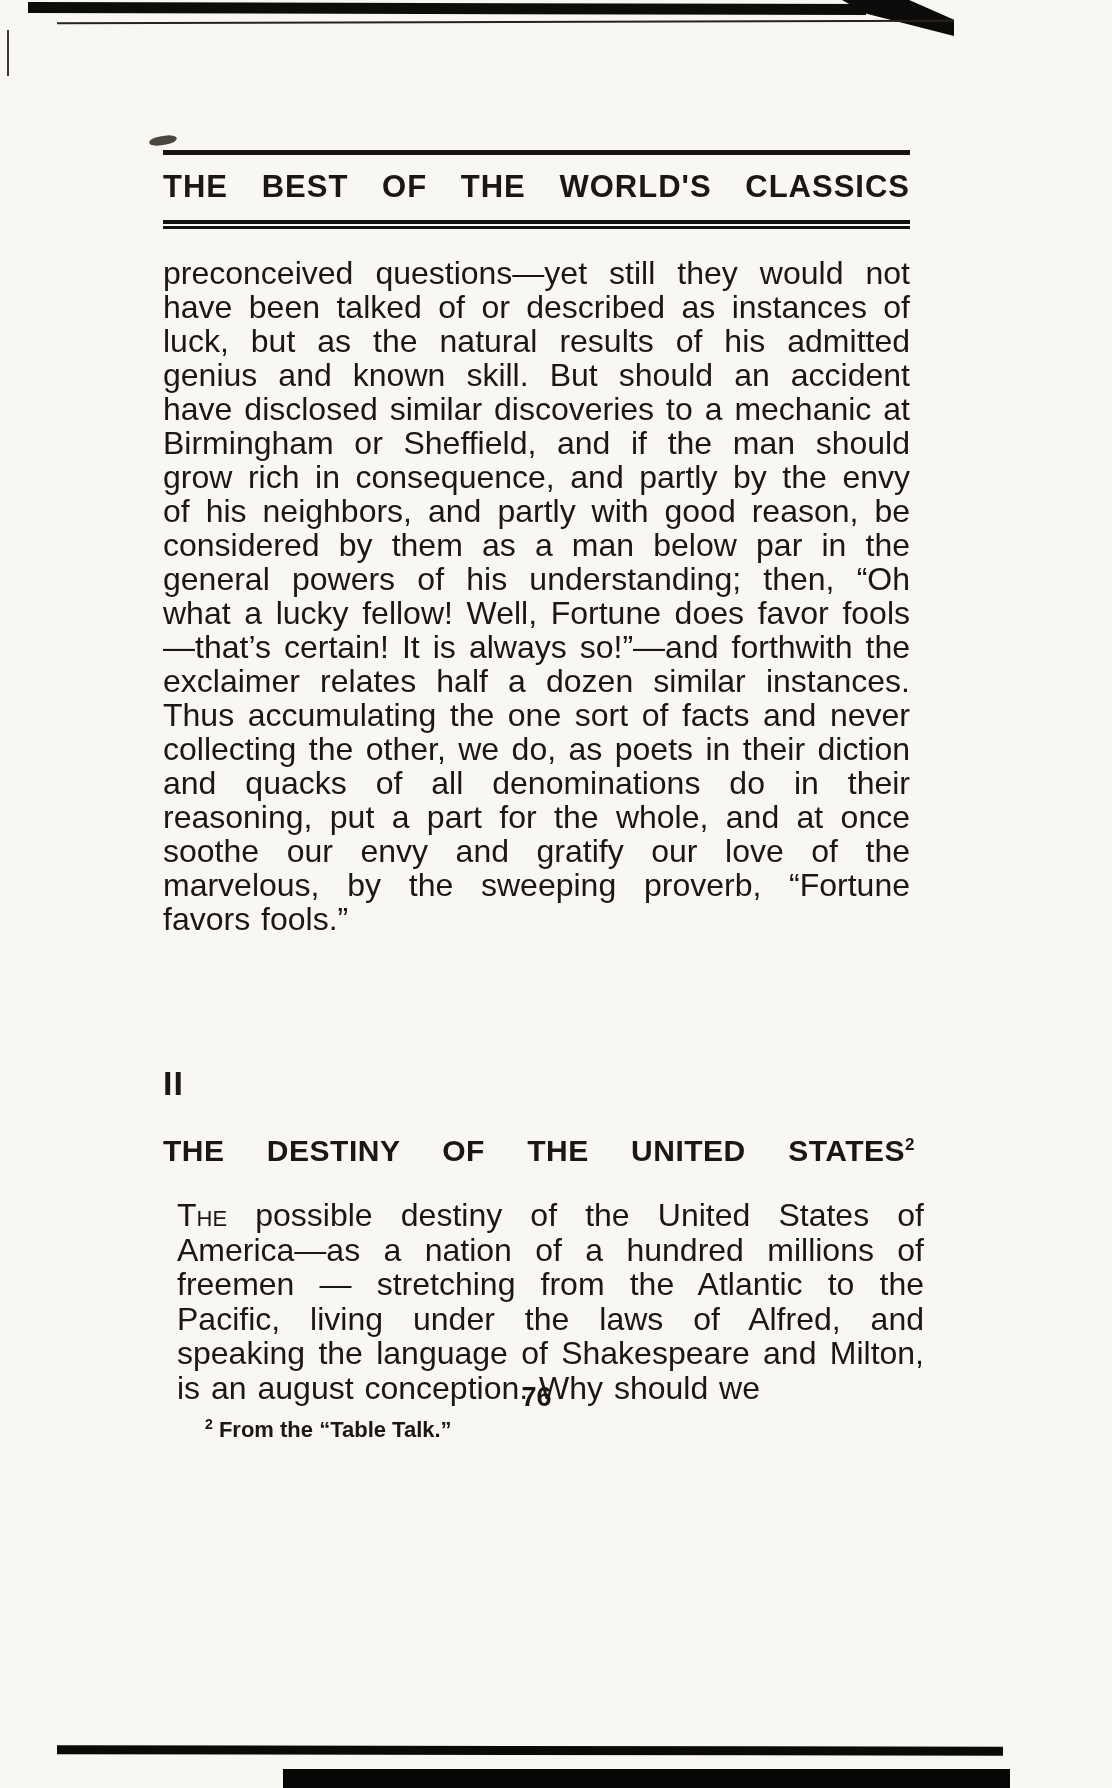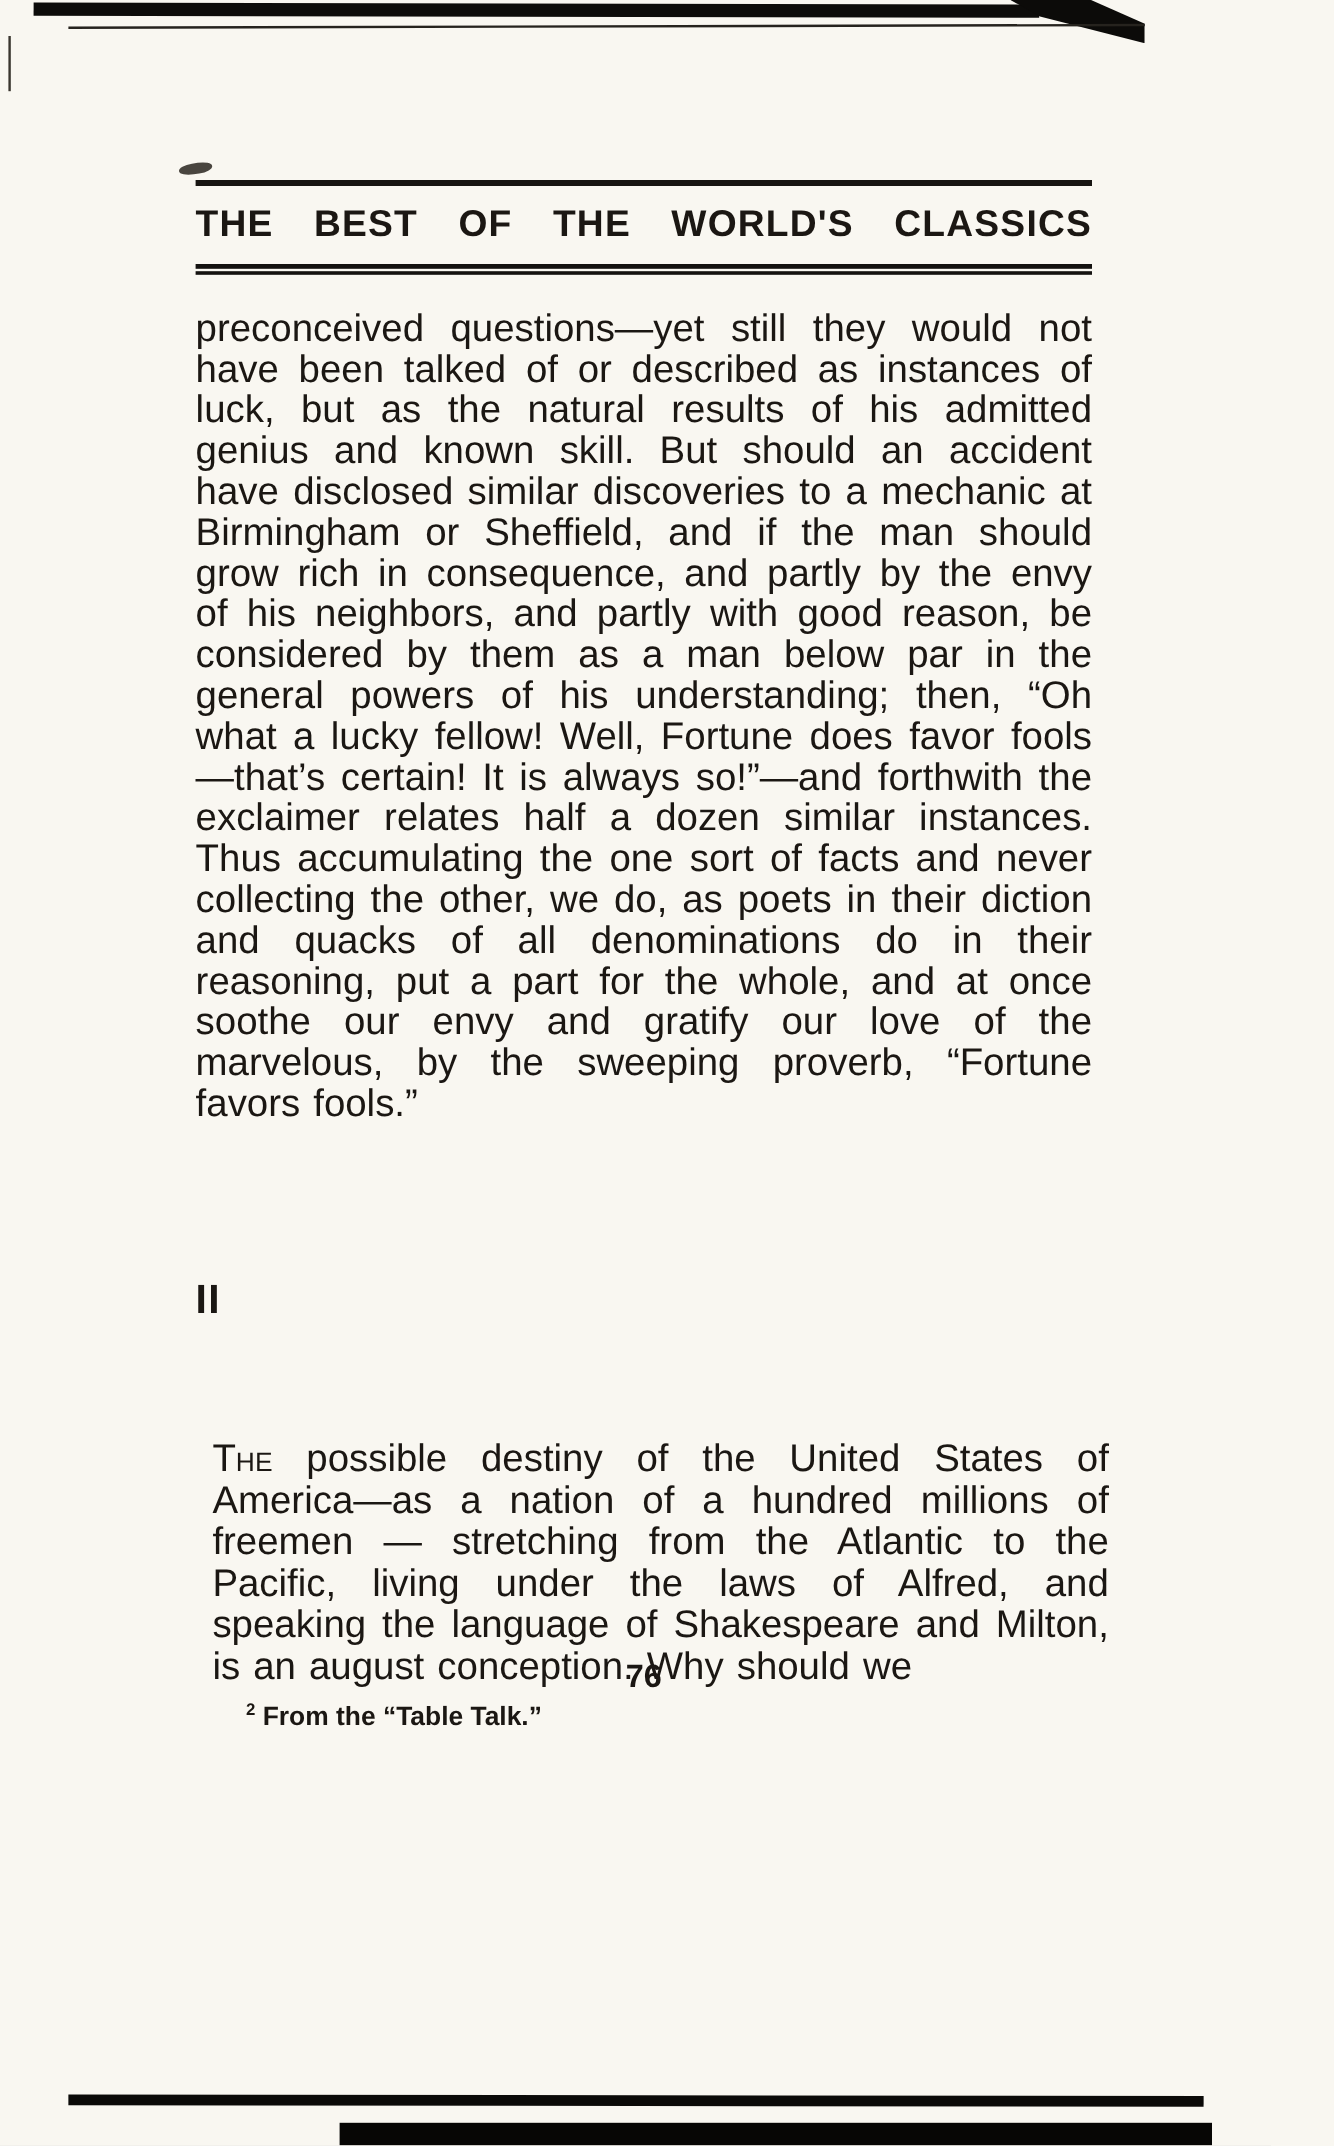--- a/index.html
+++ b/index.html
@@ -158,20 +158,21 @@
     <h1 class="title">THE BEST OF THE WORLD'S CLASSICS</h1>
     <div class="rule-bottom"></div>
   </header>
 
   <main class="body-text">
     <p class="para">preconceived questions—yet still they would not have been talked of or described as instances of luck, but as the natural results of his admitted genius and known skill. But should an accident have disclosed similar discoveries to a mechanic at Birmingham or Sheffield, and if the man should grow rich in consequence, and partly by the envy of his neighbors, and partly with good reason, be considered by them as a man below par in the general powers of his understanding; then, “Oh what a lucky fellow!  Well, Fortune does favor fools—that’s certain!  It is always so!”—and forthwith the exclaimer relates half a dozen similar instances.  Thus accumulating the one sort of facts and never collecting the other, we do, as poets in their diction and quacks of all denominations do in their reasoning, put a part for the whole, and at once soothe our envy and gratify our love of the marvelous, by the sweeping proverb, “Fortune favors fools.”</p>
   </main>
 
   <div class="section-number">II</div>
 
+  <h2 class="section-title"><span>THE DESTINY OF THE UNITED STATES</span><sup class="fn-marker">2</sup></h2>
 
   <p class="para para2"><span class="smallcaps">The</span><span> possible destiny of the United States of America—as a nation of a hundred millions of freemen — stretching from the Atlantic to the Pacific, living under the laws of Alfred, and speaking the language of Shakespeare and Milton, is an august conception.  Why should we</span></p>
 
   <p class="footnote"><sup>2</sup> <span>From the “Table Talk.”</span></p>
 
   <div class="page-number">76</div>
 
   <div class="bottom-bar-1"></div>
   <div class="bottom-bar-2"></div>
 

